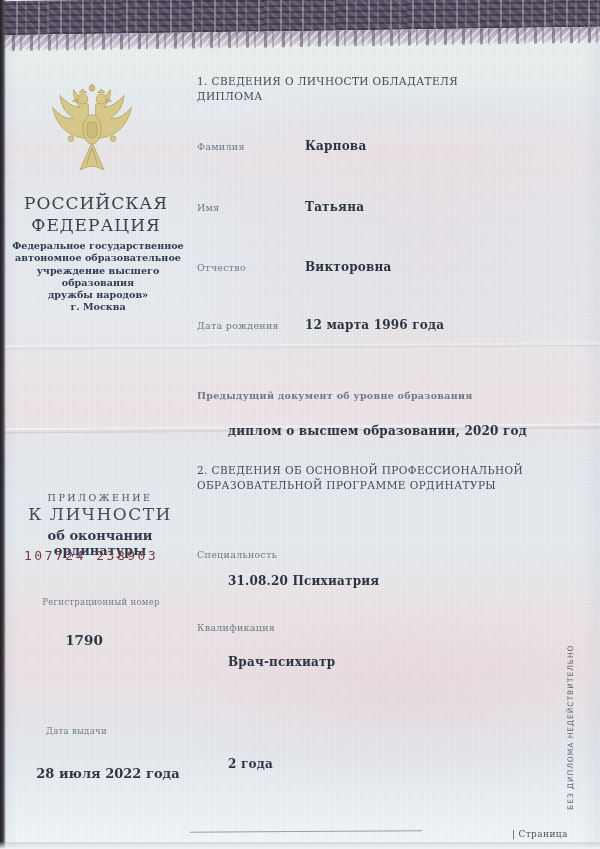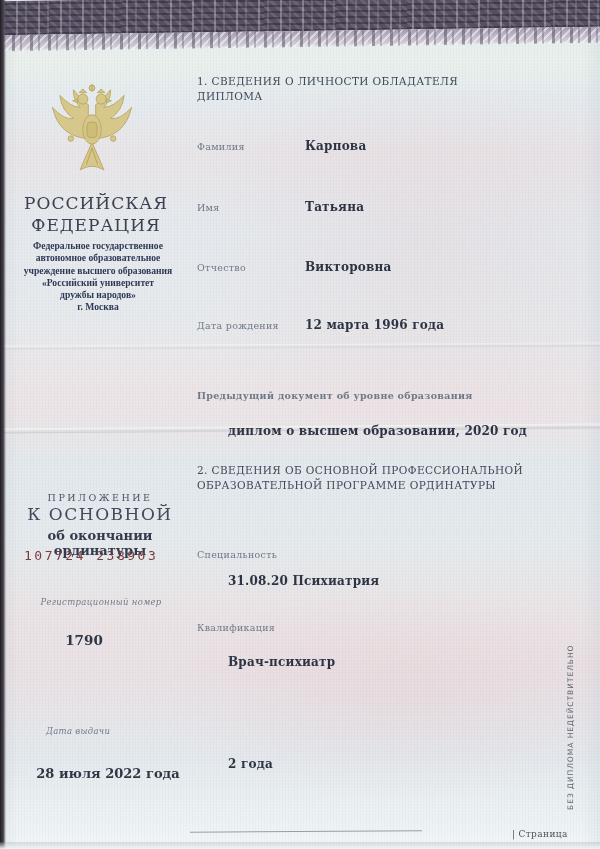--- a/index.html
+++ b/index.html
@@ -42,27 +42,27 @@
     background:radial-gradient(ellipse at 60% 40%, rgba(226,178,184,0.16), rgba(0,0,0,0) 70%);}
   .pink-wash-2{position:absolute;left:170px;top:590px;width:430px;height:210px;pointer-events:none;
     background:radial-gradient(ellipse at 55% 50%, rgba(226,178,184,0.18), rgba(0,0,0,0) 72%);}
   .crease-1{position:absolute;left:0;top:344px;width:600px;height:4px;transform:rotate(-0.3deg);
     background:linear-gradient(180deg, rgba(255,255,255,0.55), rgba(110,115,125,0.14));}
   .crease-2{position:absolute;left:0;top:426px;width:600px;height:5px;transform:rotate(-0.5deg);
     background:linear-gradient(180deg, rgba(255,255,255,0.7), rgba(100,105,118,0.20));}
 
   .abs{position:absolute;}
   .c-label{font-size:9.5px;color:#6e7887;letter-spacing:0.3px;}
-  .c-label-italic{font-size:8.5px;font-style:italic;color:#727c8b;letter-spacing:0.3px;}
+  .c-label-italic{font-size:8.5px;color:#727c8b;letter-spacing:0.3px;}
   .c-value{font-size:12px;font-weight:bold;color:#2c3443;letter-spacing:0.2px;}
   .c-heading{font-size:10.5px;color:#40495a;letter-spacing:0.4px;line-height:1.4;}
 
   .coat{left:46px;top:82px;width:92px;height:104px;}
   .country{left:16px;top:192px;width:160px;text-align:center;font-size:17px;color:#3a4150;letter-spacing:1px;line-height:1.3;}
-  .institution{left:10px;top:240px;width:176px;text-align:center;font-size:9.6px;font-weight:bold;color:#2e3a55;line-height:1.28;font-family:Liberation Serif, serif;}
+  .institution{left:10px;top:240px;width:176px;text-align:center;font-size:9.6px;font-weight:bold;color:#2e3a55;line-height:1.28;}
 
   .suppl-1{left:18px;top:492px;width:164px;text-align:center;font-size:9.5px;letter-spacing:2.5px;color:#4c5365;}
   .suppl-2{left:18px;top:504px;width:164px;text-align:center;font-size:17px;letter-spacing:1.5px;color:#434a5c;}
   .suppl-3{left:12px;top:528px;width:176px;text-align:center;font-size:13px;font-weight:bold;color:#323b4d;}
   .serial{left:24px;top:548px;width:170px;font-family:"DejaVu Sans Mono",monospace;font-weight:normal;font-size:13px;letter-spacing:2.5px;color:#793c3e;}
   .regnum-label{left:38px;top:597px;width:126px;text-align:center;}
   .regnum{left:28px;top:632px;width:112px;text-align:center;font-size:13.5px;font-weight:bold;color:#2f3744;}
   .issue-label{left:46px;top:726px;width:110px;text-align:left;}
   .issue-date{left:28px;top:766px;width:160px;text-align:center;font-size:13px;font-weight:bold;color:#2f3744;}
 
@@ -135,27 +135,26 @@
       </g>
     </svg>
   </div>
 
   <div class="abs country">РОССИЙСКАЯ ФЕДЕРАЦИЯ</div>
 
   <div class="abs institution">
     <div>Федеральное государственное</div>
     <div>автономное образовательное</div>
     <div>учреждение высшего образования</div>
-    <div>«Российский университет</div>
     <div>дружбы народов»</div>
     <div>г. Москва</div>
   </div>
 
   <div class="abs suppl-1">ПРИЛОЖЕНИЕ</div>
-  <div class="abs suppl-2">К ОСНОВНОЙ</div>
+  <div class="abs suppl-2">К ЛИЧНОСТИ</div>
   <div class="abs suppl-3">об окончании ординатуры</div>
   <div class="abs serial">107724 238903</div>
 
   <div class="abs c-label-italic regnum-label">Регистрационный номер</div>
   <div class="abs regnum">1790</div>
 
   <div class="abs c-label-italic issue-label">Дата выдачи</div>
   <div class="abs issue-date">28 июля 2022 года</div>
 
   <div class="abs c-heading s1-heading">1. СВЕДЕНИЯ О ЛИЧНОСТИ ОБЛАДАТЕЛЯ ДИПЛОМА</div>

